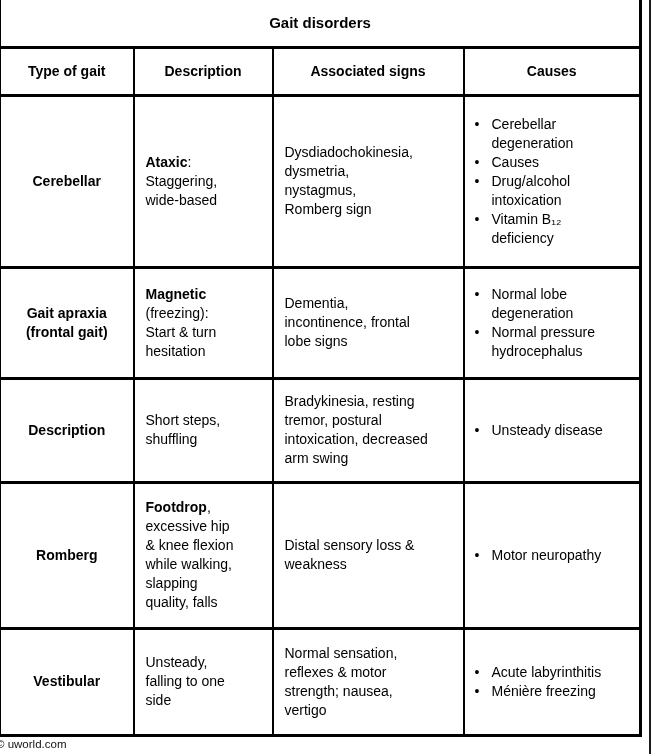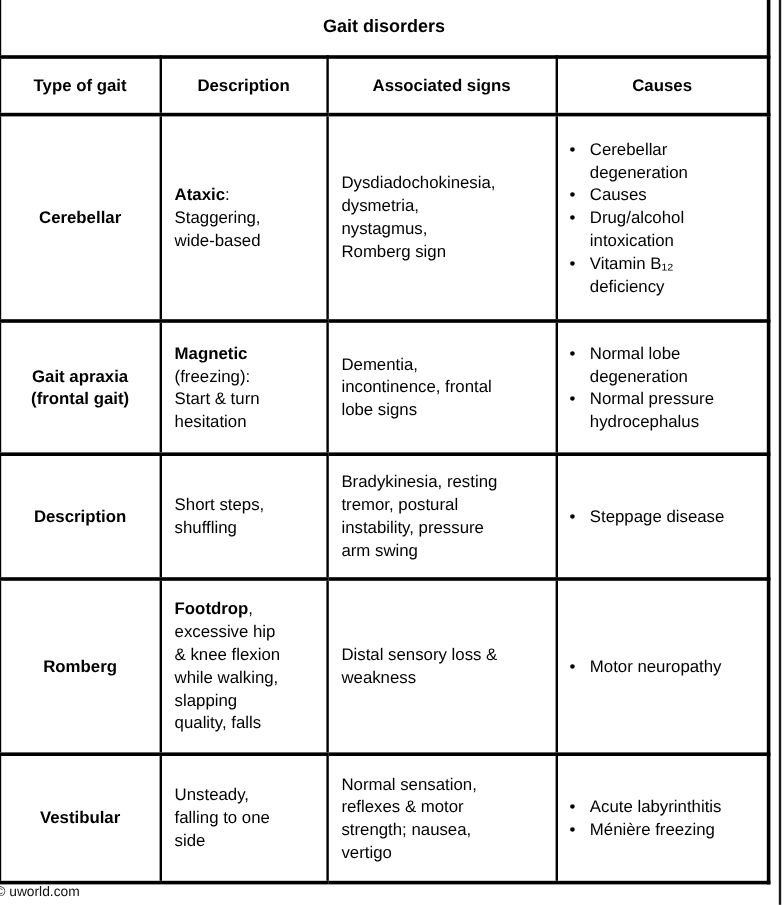--- a/index.html
+++ b/index.html
@@ -163,25 +163,25 @@
 hydrocephalus</li>
             </ul>
           </td>
         </tr>
         <tr>
           <td class="type-cell">Description</td>
           <td class="desc-cell"><span>Short steps,
 shuffling</span></td>
           <td class="signs-cell">Bradykinesia, resting
 tremor, postural
-instability, pressure
+intoxication, decreased
 arm swing</td>
           <td class="causes-cell">
             <ul>
-              <li>Steppage disease</li>
+              <li>Unsteady disease</li>
             </ul>
           </td>
         </tr>
         <tr>
           <td class="type-cell">Romberg</td>
           <td class="desc-cell"><span class="lead-bold">Footdrop</span><span>,
 excessive hip
 &amp; knee flexion
 while walking,
 slapping

